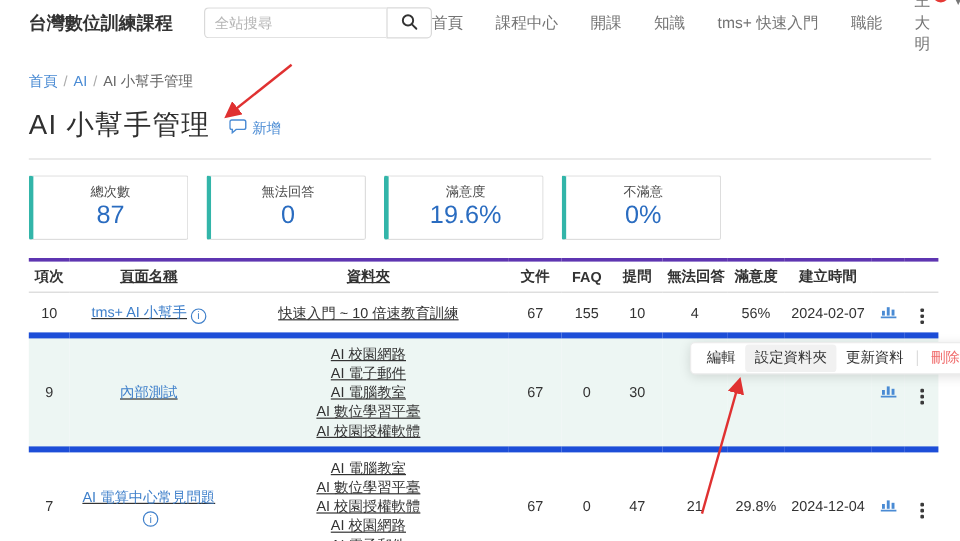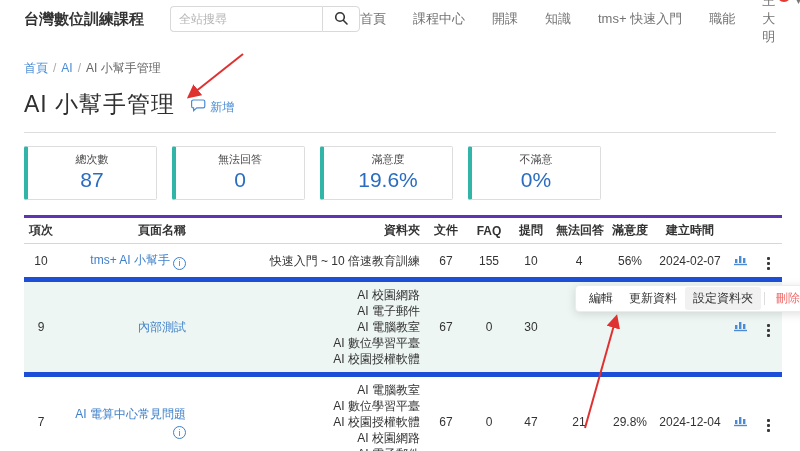--- a/index.html
+++ b/index.html
@@ -46,21 +46,21 @@
   .stat-value { font-size:21px; color:#2a6cc0; line-height:1.25; }
 
   
   .table-wrap { margin:15px 18px 0 24px; position:relative; }
   table { width:758px; border-collapse:collapse; border-top:3px solid #5e35b1; table-layout:fixed; }
   th { font-size:12px; font-weight:bold; color:#333; height:27px; padding:2px 4px;
        border-bottom:1px solid #d6d6d6; white-space:nowrap; }
   td { font-size:12px; color:#333; padding:5px 4px; border-bottom:5px solid #1d4ed8;
        vertical-align:middle; }
   tbody tr:nth-child(even) { background:#edf6f3; }
-  .al { text-align:right; } .ac { text-align:center;margin-top:20px; }
+  .al { text-align:center;text-decoration:underline; } .ac { text-align:center;margin-top:20px; }
   td a.row-link { color:#3e7fca; text-decoration:none; cursor:pointer; }
   .info-icon { display:inline-flex; align-items:center; justify-content:center;
                width:13px; height:13px; border:1px solid #3e7fca; border-radius:50%;
                color:#3e7fca; font-size:9px; margin-left:3px; vertical-align:-2px; }
   .folder-line { line-height:16px; white-space:nowrap; }
   .chart-btn { display:inline-flex; cursor:pointer; }
   .dots { display:inline-flex; flex-direction:column; gap:2px; cursor:pointer; padding:2px 4px; }
   .dots i { width:3px; height:3px; background:#3a3a3a; border-radius:1px; }
 
   
@@ -256,22 +256,22 @@
               <i></i>
               <i></i>
               <i></i>
             </span></td>
         </tr>
       </tbody>
   </table>
 
   <div class="ctx-menu" style="left:551px; top:70px;">
       <span class="ctx-item">編輯</span>
+      <span class="ctx-item hl">設定資料夾</span>
       <span class="ctx-item">更新資料</span>
-      <span class="ctx-item hl">設定資料夾</span>
       <span class="ctx-sep"></span>
       <span class="ctx-item danger">刪除</span>
     </div>
 </div>
 
 <svg class="anno" style="left:150px; top:40px;" width="110" height="72" viewBox="0 0 110 72">
   <defs>
       <marker id="ah1" markerWidth="7" markerHeight="7" refX="5" refY="3.5" orient="auto">
     <path d="M0,0 L7,3.5 L0,7 z" fill="#e03131"></path>
       </marker>

